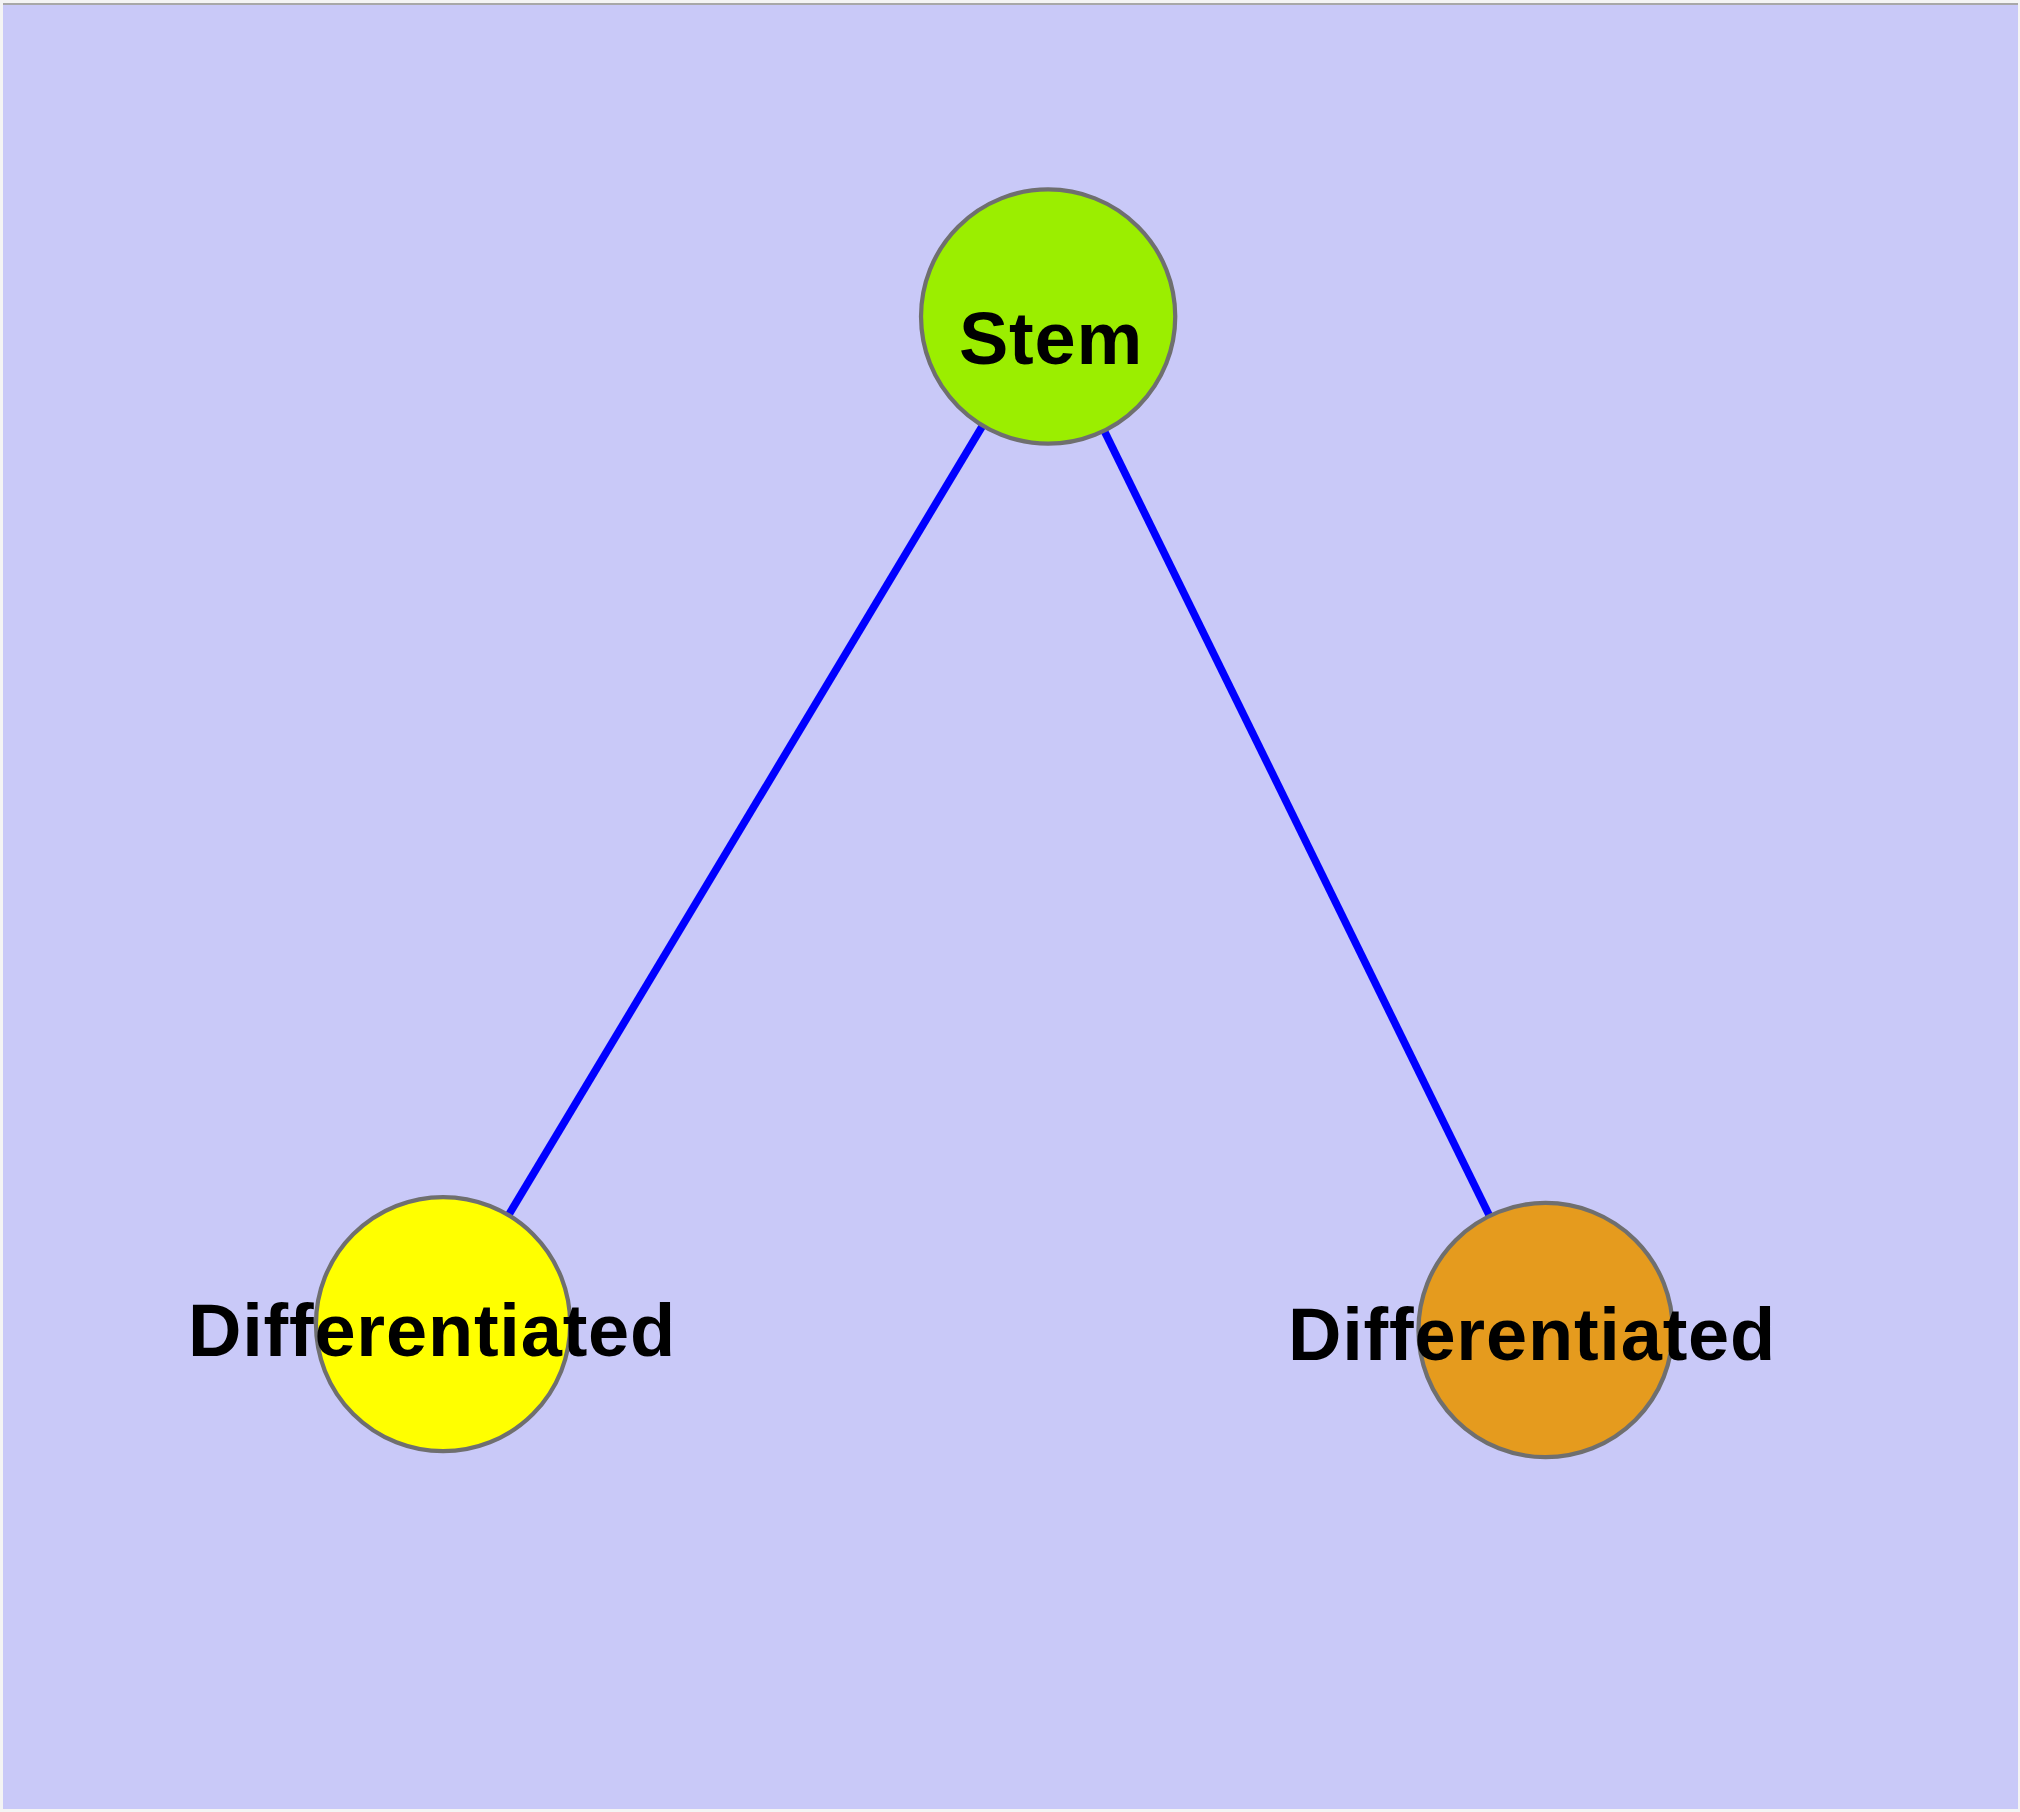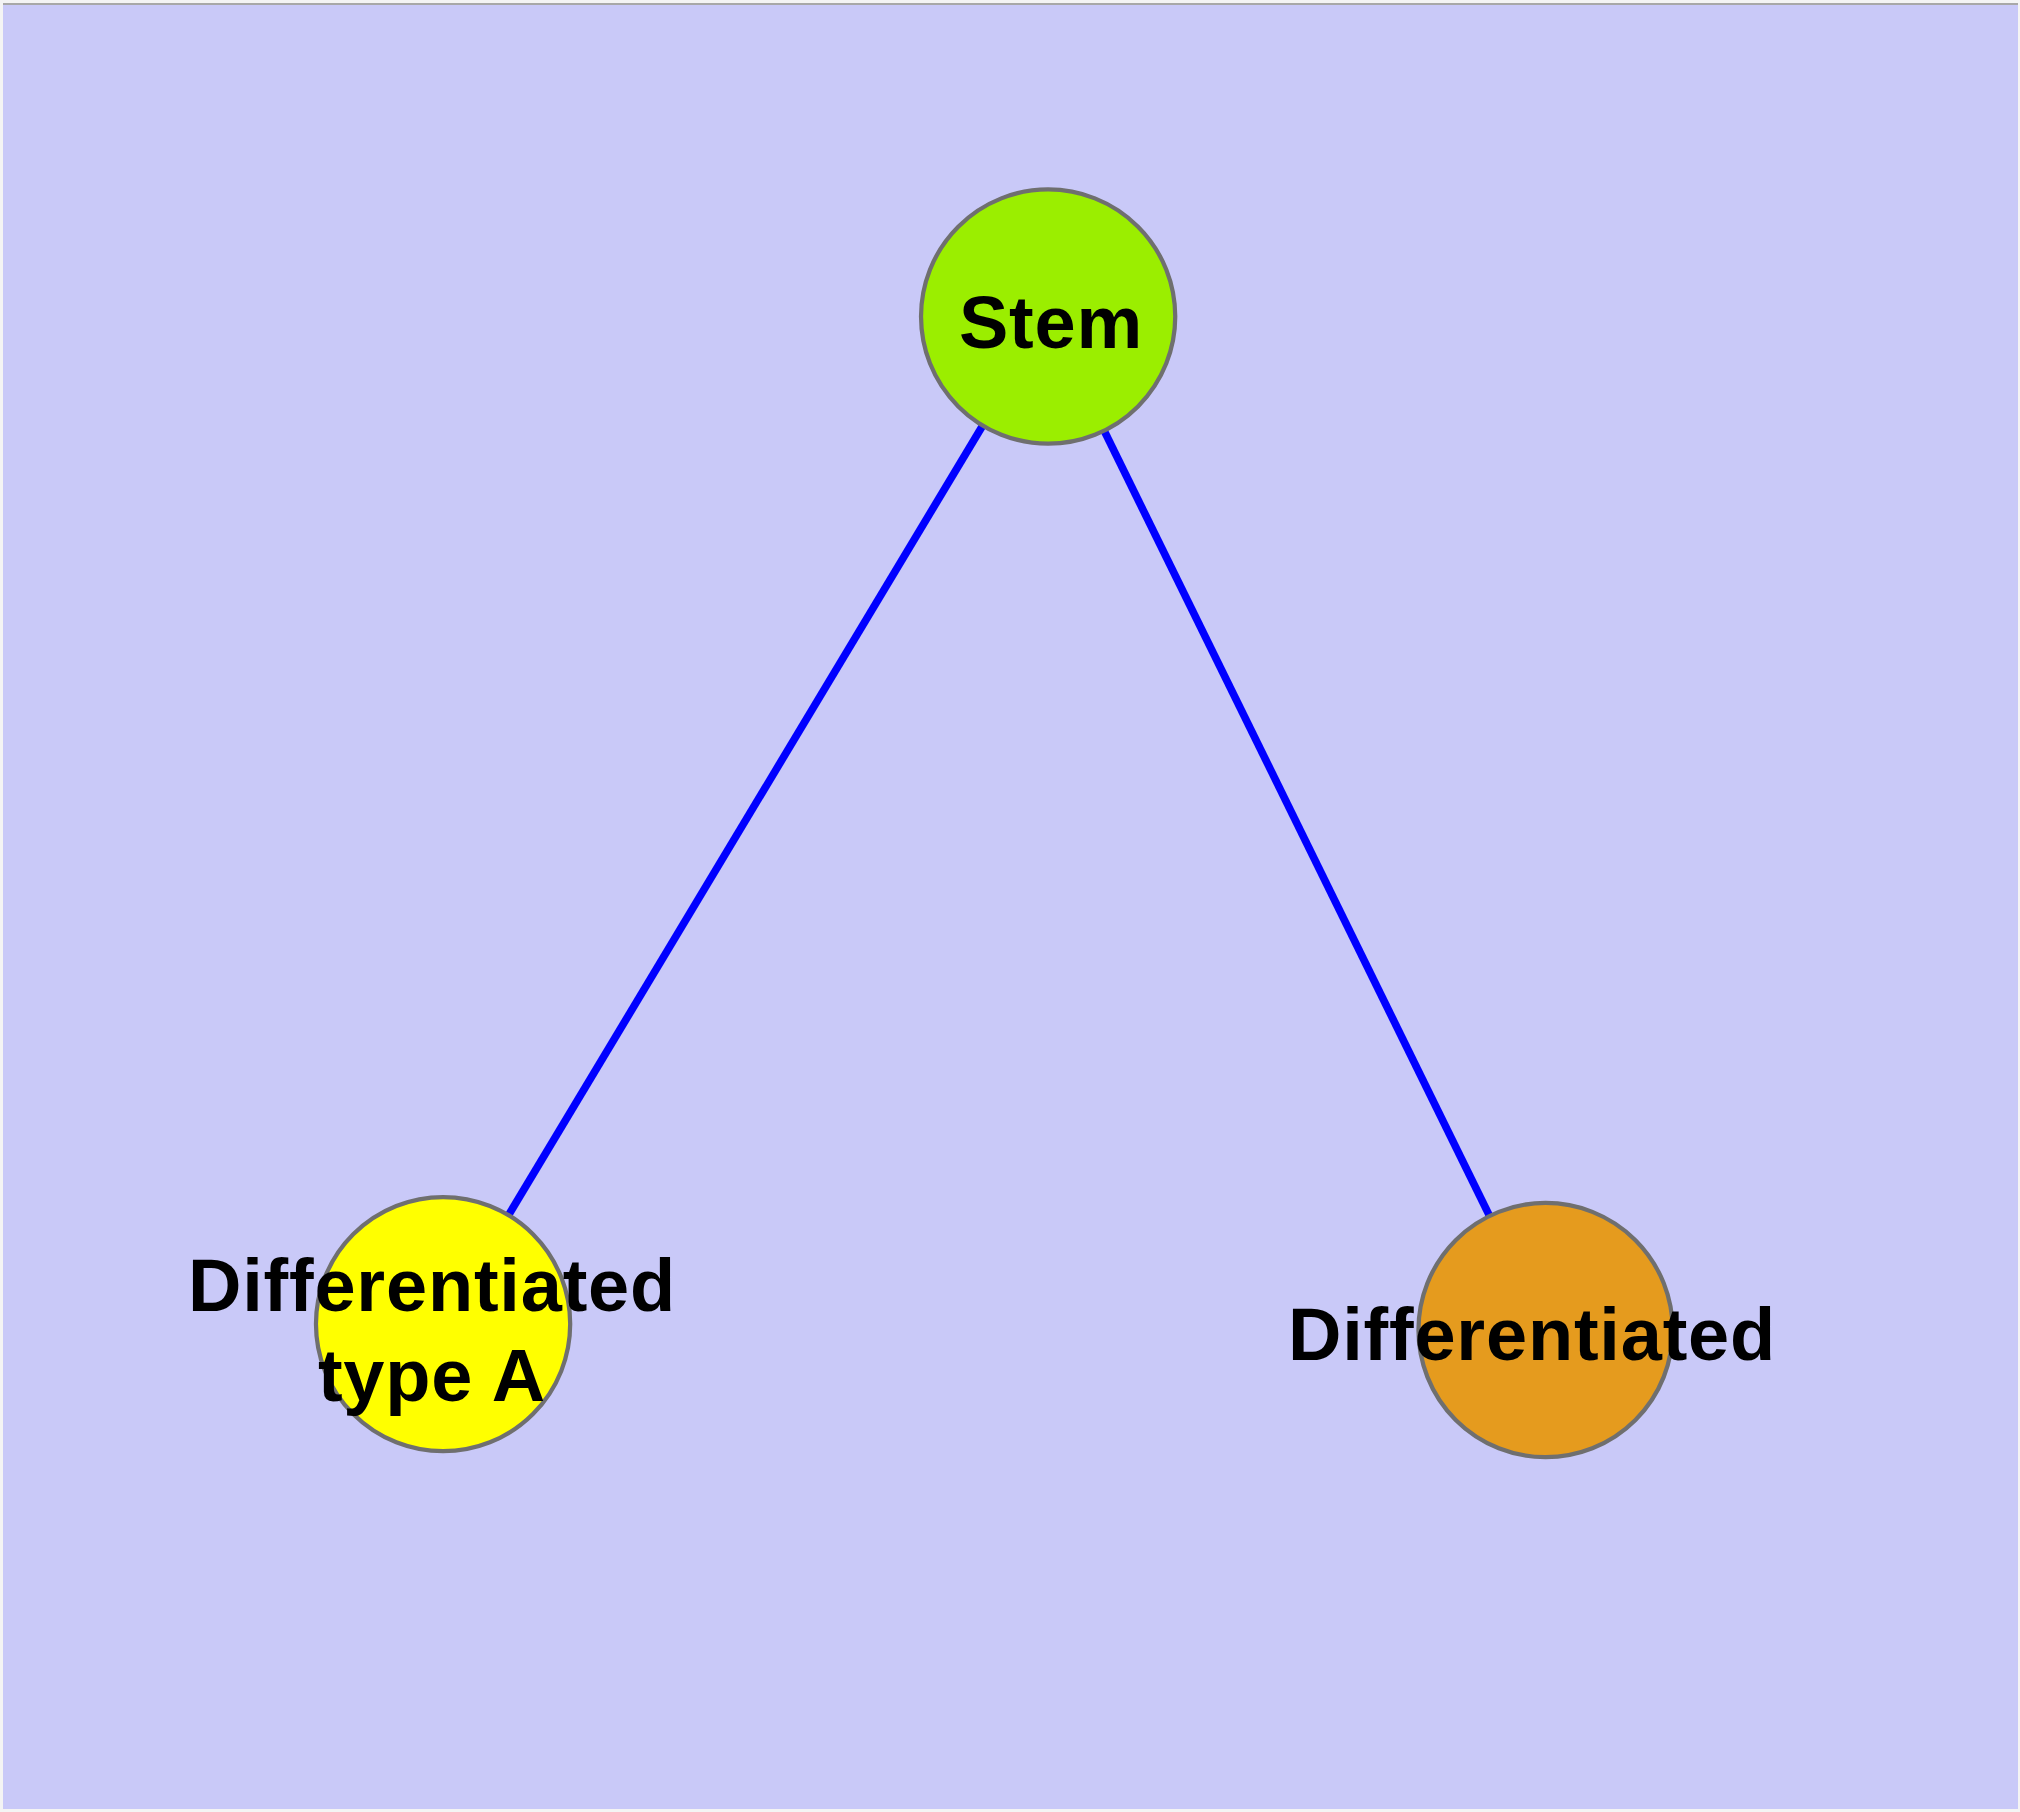--- a/index.html
+++ b/index.html
@@ -37,21 +37,21 @@
     font-weight: 700;
     font-size: 74px;
     line-height: 90px;
     color: #000000;
     white-space: nowrap;
     letter-spacing: 0.8px;
   }
   .node-label .line { display: block; }
   .node-label .line:empty { display: none; }
   
-  .label-stem   { left: 1048px; top: 320px; }
+  .label-stem   { left: 1048px; top: 336px; }
   .label-type-a { left: 429px;  top: 1328px; }
   .label-type-b { left: 1529px; top: 1332px; }
 </style>
 </head>
 <body>
 
 <div class="canvas" style="background-color: rgb(201, 201, 248);">
 
   <svg class="edges-layer" viewBox="0 0 2376 2130" xmlns="http://www.w3.org/2000/svg">
 
@@ -63,21 +63,20 @@
     <circle cx="1820" cy="1566" r="150" stroke-width="5" fill="#e59b1e" stroke="#6f6f6f"></circle>
   </svg>
 
   <div class="node-label label-stem">
     <span class="line">Stem</span>
 
   </div>
 
   <div class="node-label label-type-a">
     <span class="line">Differentiated</span>
-    <span class="line">type A</span>
   </div>
 
   <div class="node-label label-type-b">
     <span class="line">Differentiated</span>
   </div>
 
 </div>
 
 
 </body></html>

